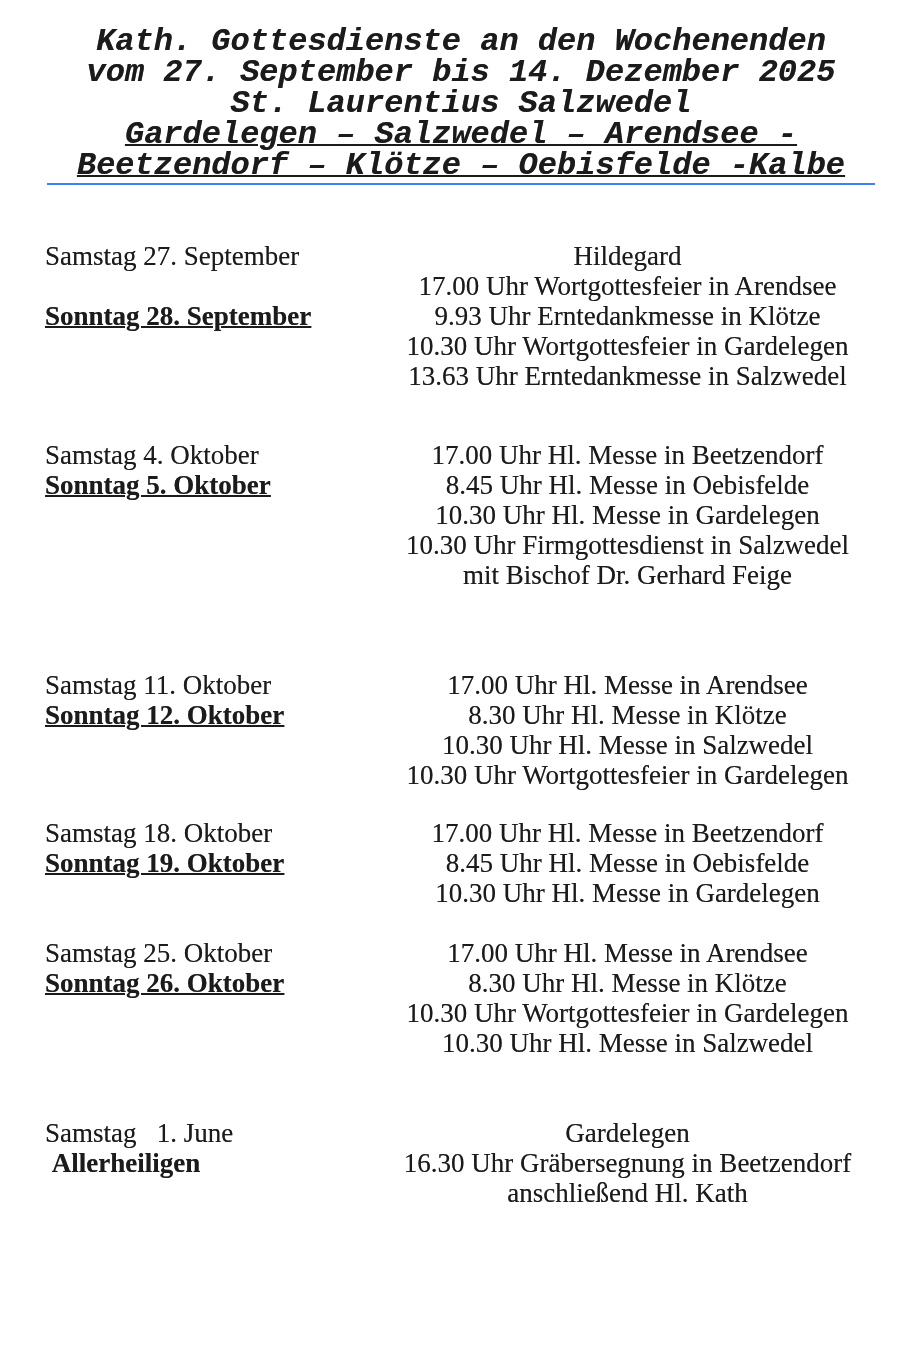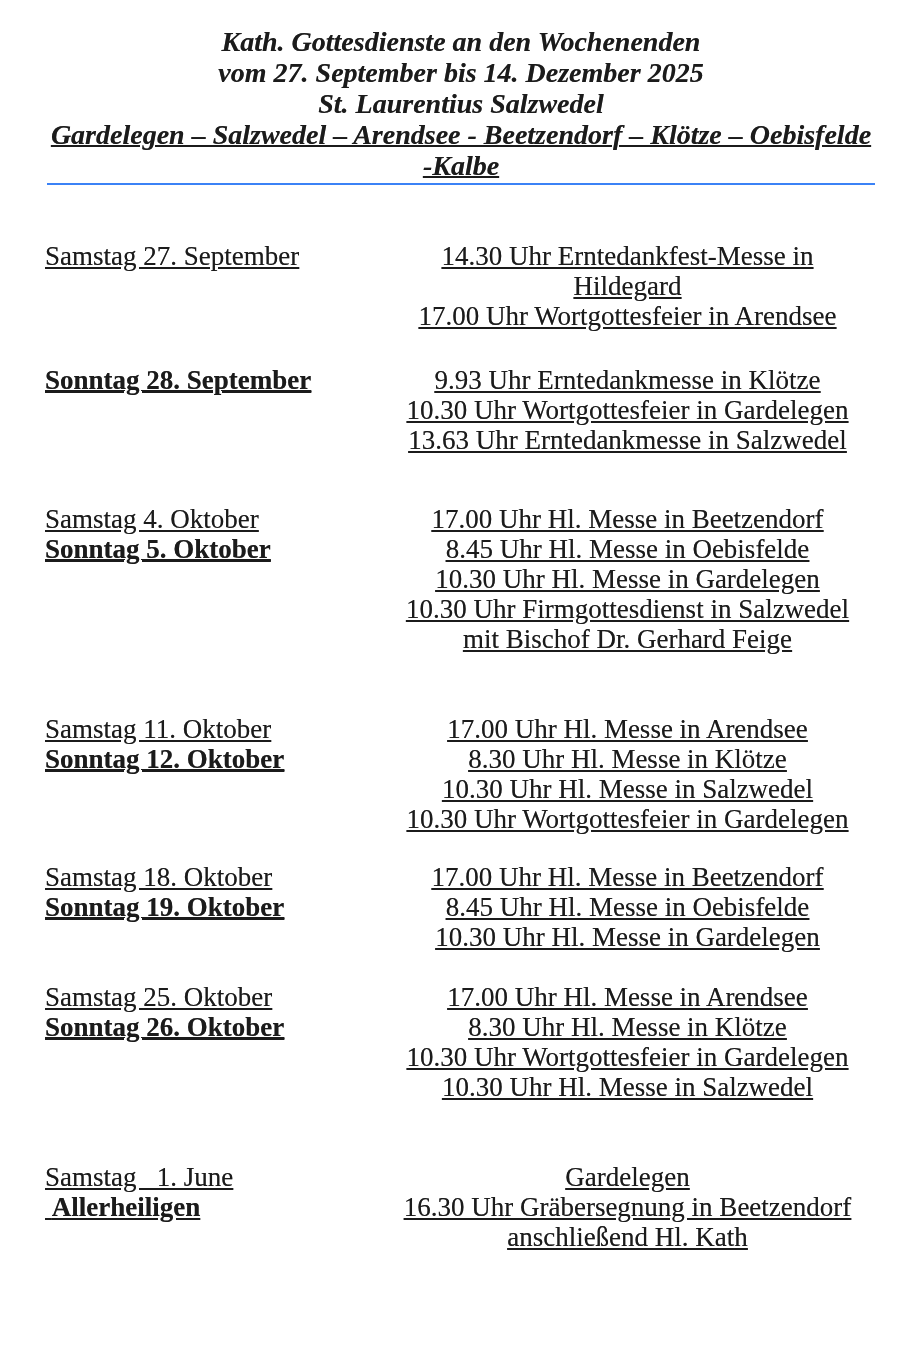--- a/index.html
+++ b/index.html
@@ -12,34 +12,35 @@
     overflow: hidden;
     text-shadow: 0 0 0.6px rgba(20,20,20,0.55);
   }
 
   
   .header {
     margin: 26px 25px 0 47px;
     text-align: center;
     font-weight: 700;
     font-style: italic;
-    font-size: 28px;
+    font-size: 32px;
     line-height: 31px;
+    font-family: Liberation Mono, monospace;
   }
   .loc-wrap {
     border-bottom: 2px solid #3b82f6;
     padding-bottom: 2px;
   }
   .loc-text {
     text-decoration: underline;
     text-decoration-thickness: 2px;
   }
 
   
-  .sec { display: flex; margin-left: 45px; text-decoration: underline; }
+  .sec { display: flex; margin-left: 45px; }
   .left  { width: 310px; flex: none; text-align: left; }
   .right { flex: 1; text-align: center; }
   .dt, .ev {
     font-size: 27px;
     line-height: 30px;
     white-space: pre-wrap;
   }
   .dt.bu {
     font-weight: 700;
     text-decoration: underline;
@@ -55,27 +56,26 @@
   <div>vom 27. September bis 14. Dezember 2025</div>
   <div>St. Laurentius Salzwedel</div>
   <div class="loc-wrap"><span class="loc-text">Gardelegen – Salzwedel – Arendsee - Beetzendorf – Klötze – Oebisfelde -Kalbe</span></div>
 </div>
 
 <div class="sec" style="margin-top:56px">
   <div class="left">
     <div class="dt">Samstag 27. September</div>
   </div>
   <div class="right">
-    <div class="ev">14.30 Uhr Erntedankfest-Messe in</div>
     <div class="ev">Hildegard</div>
     <div class="ev">17.00 Uhr Wortgottesfeier in Arendsee</div>
   </div>
 </div>
 
-<div class="sec" style="margin-top:34px">
+<div class="sec" style="">
   <div class="left">
     <div class="dt bu">Sonntag 28. September</div>
   </div>
   <div class="right">
     <div class="ev">9.93 Uhr Erntedankmesse in Klötze</div>
     <div class="ev">10.30 Uhr Wortgottesfeier in Gardelegen</div>
     <div class="ev">13.63 Uhr Erntedankmesse in Salzwedel</div>
   </div>
 </div>
 
@@ -86,21 +86,21 @@
   </div>
   <div class="right">
     <div class="ev">17.00 Uhr Hl. Messe in Beetzendorf</div>
     <div class="ev">8.45 Uhr Hl. Messe in Oebisfelde</div>
     <div class="ev">10.30 Uhr Hl. Messe in Gardelegen</div>
     <div class="ev">10.30 Uhr Firmgottesdienst in Salzwedel</div>
     <div class="ev">mit Bischof Dr. Gerhard Feige</div>
   </div>
 </div>
 
-<div class="sec" style="margin-top:60px">
+<div class="sec" style="margin-top:80px">
   <div class="left">
     <div class="dt">Samstag 11. Oktober</div>
     <div class="dt bu">Sonntag 12. Oktober</div>
   </div>
   <div class="right">
     <div class="ev">17.00 Uhr Hl. Messe in Arendsee</div>
     <div class="ev">8.30 Uhr Hl. Messe in Klötze</div>
     <div class="ev">10.30 Uhr Hl. Messe in Salzwedel</div>
     <div class="ev">10.30 Uhr Wortgottesfeier in Gardelegen</div>
   </div>

